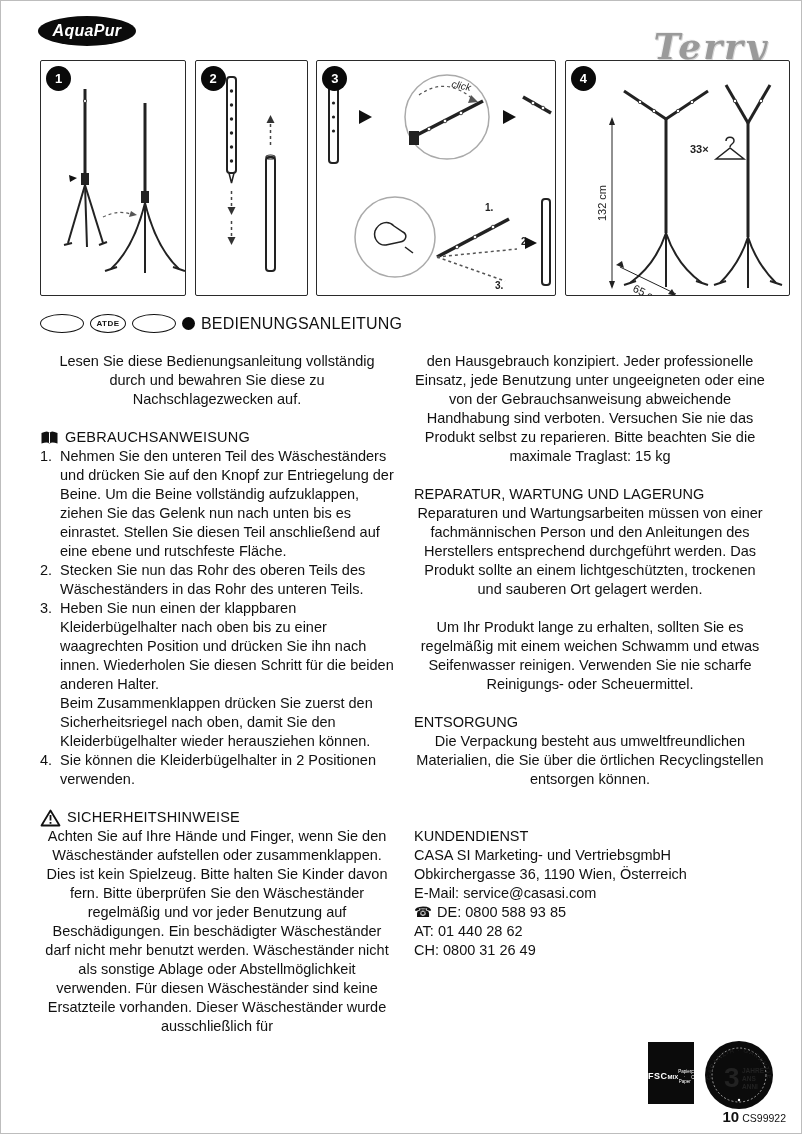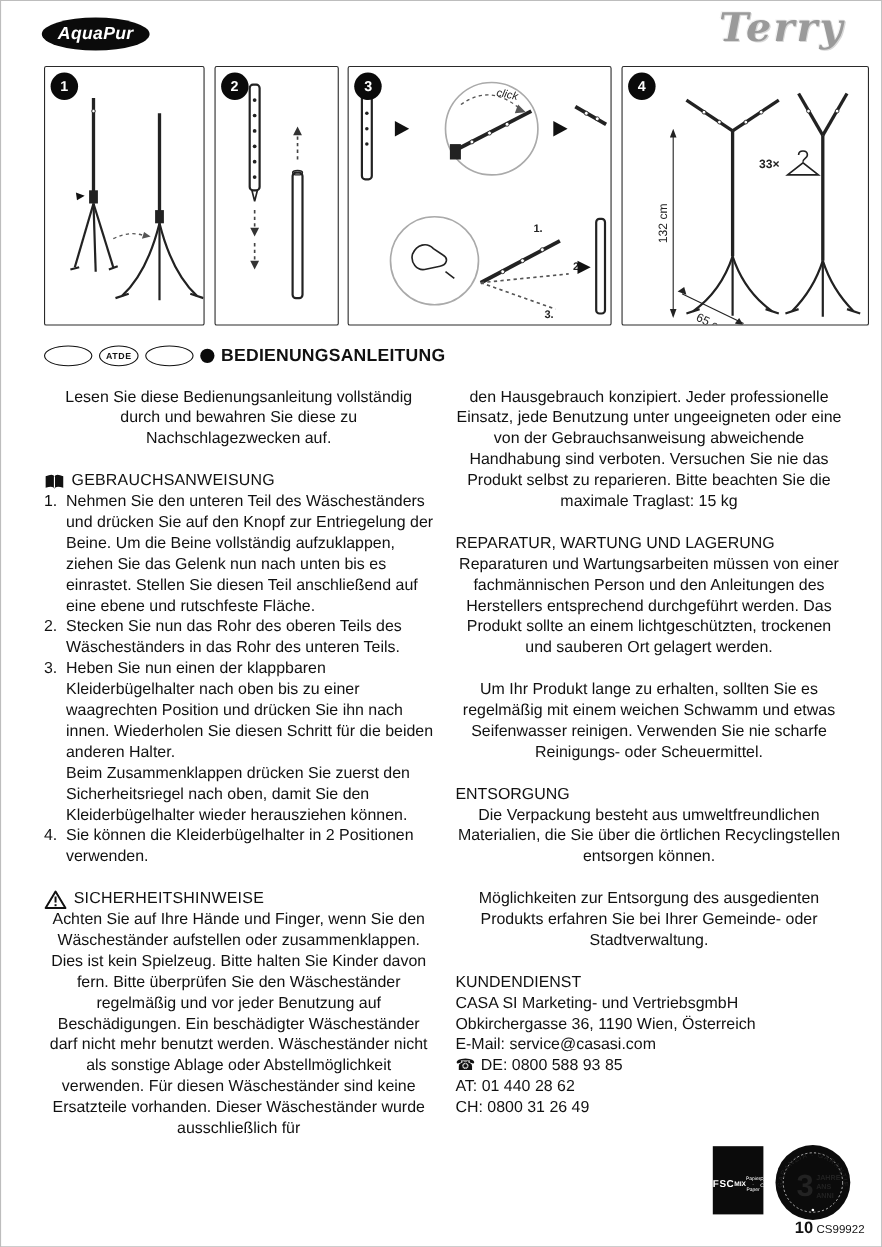--- a/index.html
+++ b/index.html
@@ -3,40 +3,40 @@
 <meta charset="utf-8">
 <style>
   html,body{margin:0;padding:0;background:#fff;}
   .page{position:relative;width:802px;height:1134px;background:#fff;overflow:hidden;
         box-shadow:inset 0 0 0 1px #bdbdbd;font-family:"Liberation Sans",sans-serif;color:#111;}
 
   
   .logo{position:absolute;left:38px;top:16px;width:98px;height:30px;background:#0b0b0b;
         border-radius:50% / 50%;display:flex;align-items:center;justify-content:center;}
   .logo span{color:#fff;font-style:italic;font-weight:bold;font-size:16px;letter-spacing:.3px;}
-  .brand{position:absolute;right:34px;top:4px;font-family:"DejaVu Serif",serif;font-style:italic;
+  .brand{position:absolute;right:34px;top:25px;font-family:"DejaVu Serif",serif;font-style:italic;
          font-weight:bold;font-size:36px;color:#9a9a9a;letter-spacing:2px;
          text-shadow:1px 1px 0 #d8d8d8,-1px -1px 0 #f2f2f2;}
 
   
   .panels{position:absolute;left:40px;top:60px;width:750px;height:238px;display:flex;justify-content:space-between;}
   .panel{position:relative;border:1px solid #2a2a2a;border-radius:2px;background:#fff;height:236px;box-sizing:border-box;}
   .p1{width:146px;} .p2{width:113px;} .p3{width:240px;} .p4{width:225px;}
   .stepnum{position:absolute;left:5px;top:5px;width:25px;height:25px;border-radius:50%;background:#0a0a0a;
            color:#fff;font-weight:bold;font-size:13px;display:flex;align-items:center;justify-content:center;z-index:2;}
   .panel svg{position:absolute;left:0;top:0;}
   svg text{font-family:"Liberation Sans",sans-serif;fill:#222;}
 
   
   .headrow{position:absolute;left:40px;top:314px;display:flex;align-items:center;gap:6px;}
   .oval{width:42px;height:17px;border:1.5px solid #111;border-radius:50%/50%;display:flex;align-items:center;justify-content:center;}
   .oval.small{width:34px;}
   .oval span{font-size:8px;font-weight:bold;letter-spacing:.5px;}
   .dot{width:13px;height:13px;border-radius:50%;background:#0a0a0a;}
-  .doc-title{font-size:16px;font-weight:bold;letter-spacing:.2px;}
+  .doc-title{font-size:16px;font-weight:normal;letter-spacing:.2px;}
 
   
   .col{position:absolute;top:352px;font-size:14.5px;line-height:19px;text-align:left;}
   .col-left{left:40px;width:354px;}
   .col-right{left:414px;width:352px;}
   .para{margin:0 0 0 0;text-align:center;}
   .gap{height:19px;}
   .sec-head{display:flex;align-items:center;gap:6px;}
   .sec-head .label{letter-spacing:.2px;}
   .step{display:flex;}
@@ -265,21 +265,20 @@
     <p class="para">den Hausgebrauch konzipiert. Jeder professionelle Einsatz, jede Benutzung unter ungeeigneten oder eine von der Gebrauchsanweisung abweichende Handhabung sind verboten. Versuchen Sie nie das Produkt selbst zu reparieren. Bitte beachten Sie die maximale Traglast: 15 kg</p>
     <div class="gap"></div>
     <div>REPARATUR, WARTUNG UND LAGERUNG</div>
     <p class="para">Reparaturen und Wartungsarbeiten müssen von einer fachmännischen Person und den Anleitungen des Herstellers entsprechend durchgeführt werden. Das Produkt sollte an einem lichtgeschützten, trockenen und sauberen Ort gelagert werden.</p>
     <div class="gap"></div>
     <p class="para">Um Ihr Produkt lange zu erhalten, sollten Sie es regelmäßig mit einem weichen Schwamm und etwas Seifenwasser reinigen. Verwenden Sie nie scharfe Reinigungs- oder Scheuermittel.</p>
     <div class="gap"></div>
     <div>ENTSORGUNG</div>
     <p class="para">Die Verpackung besteht aus umweltfreundlichen Materialien, die Sie über die örtlichen Recyclingstellen entsorgen können.</p>
     <div class="gap"></div>
-    <p class="para">Möglichkeiten zur Entsorgung des ausgedienten Produkts erfahren Sie bei Ihrer Gemeinde- oder Stadtverwaltung.</p>
     <div class="gap"></div>
     <div>KUNDENDIENST</div>
     <div class="svc">
       <div>CASA SI Marketing- und VertriebsgmbH</div>
       <div>Obkirchergasse 36, 1190 Wien, Österreich</div>
       <div>E-Mail: service@casasi.com</div>
       <div class="phone-line">
         <span>☎</span>
         <span>DE: 0800 588 93 85</span>
       </div>

